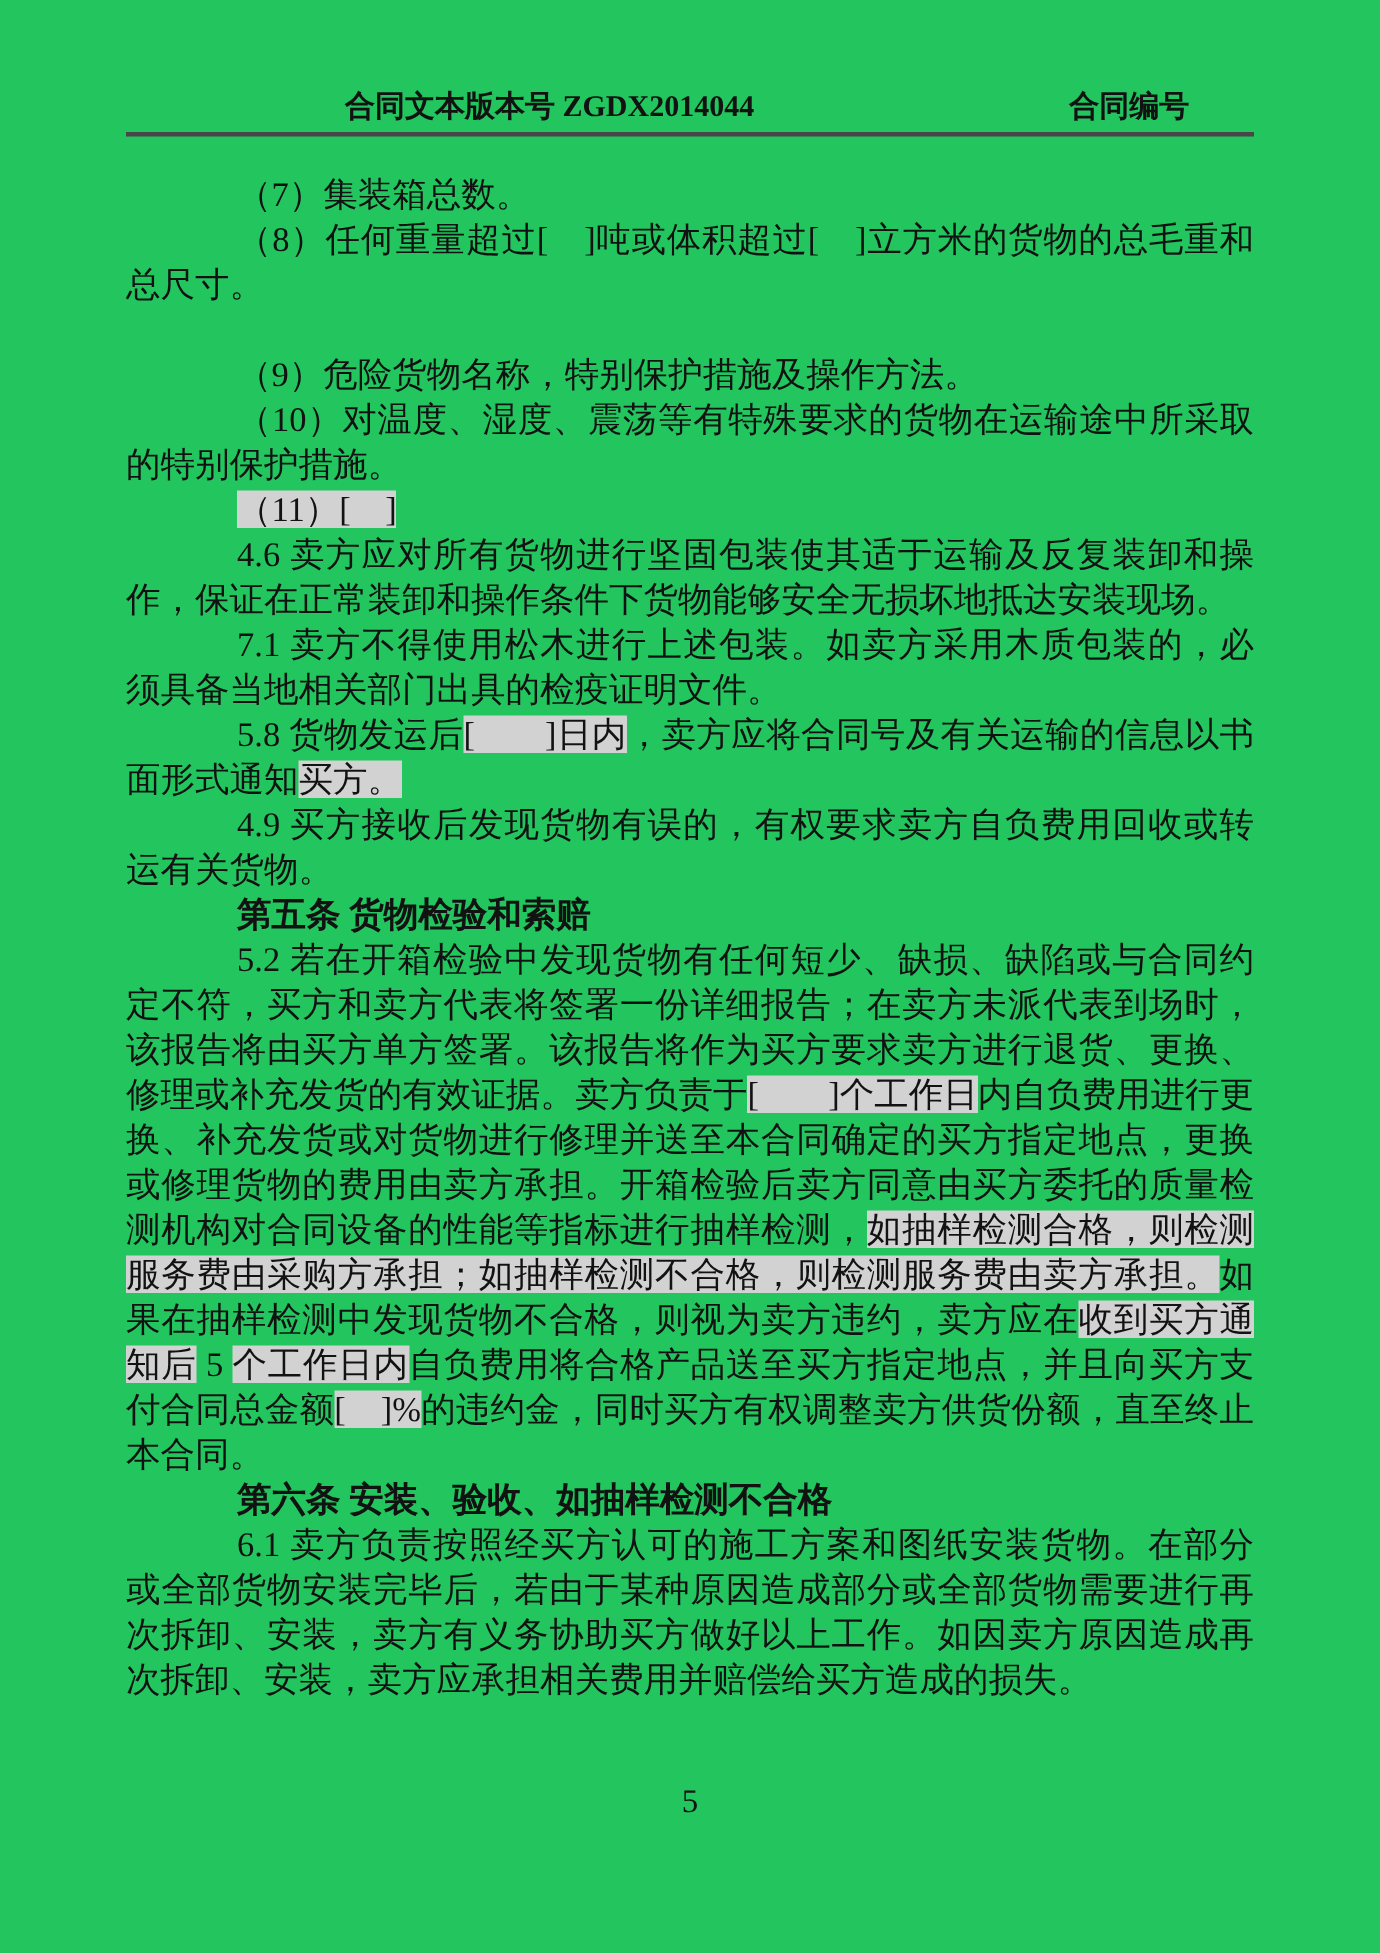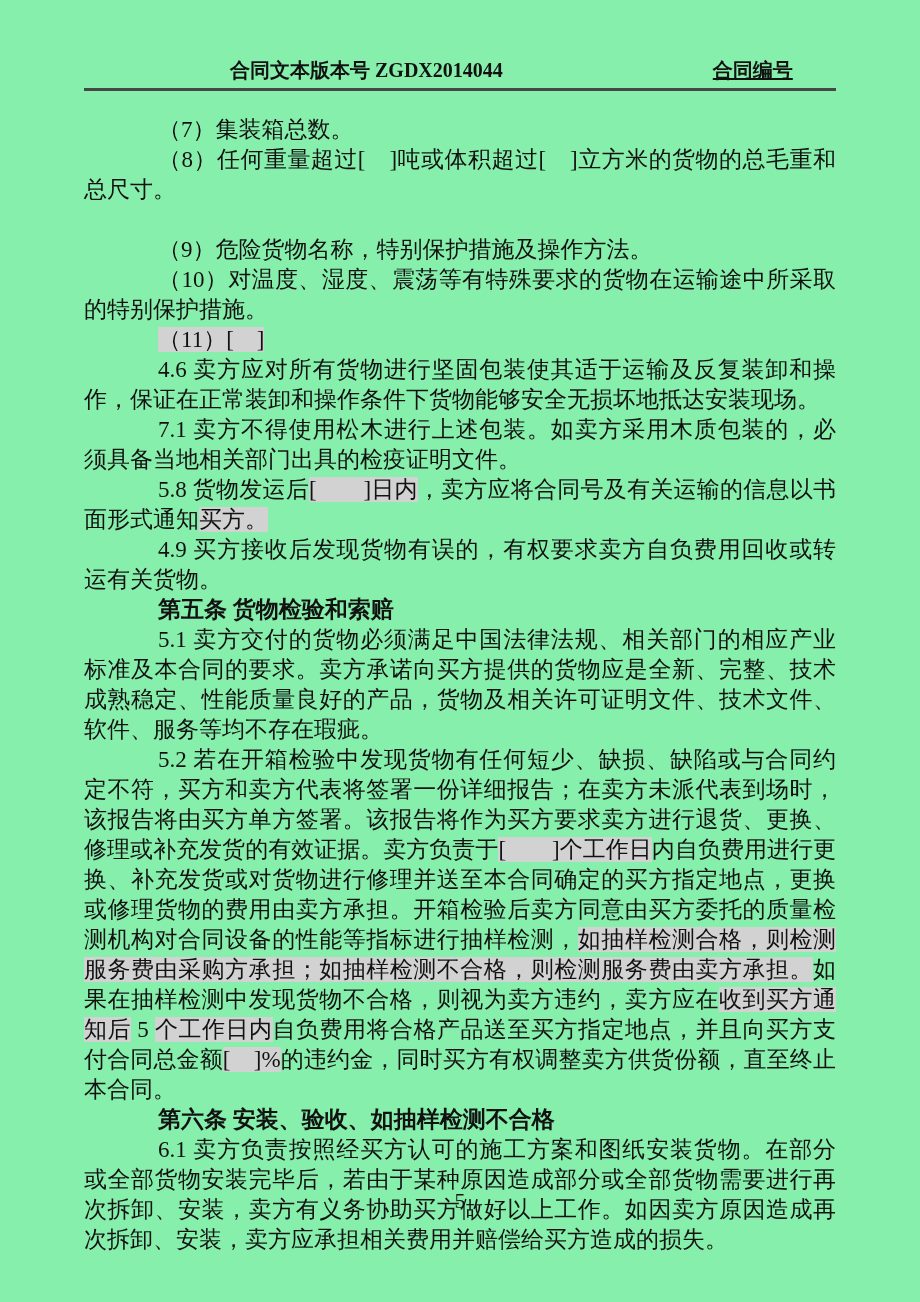--- a/index.html
+++ b/index.html
@@ -2,38 +2,38 @@
 <html style="--hl: #d2d2d2;"><head>
 <meta charset="utf-8">
 <style>
   * { margin: 0; padding: 0; box-sizing: border-box; }
   html, body { background: #ffffff; }
   .page {
     position: relative;
     width: 920px;
     height: 1302px;
     margin: 0 auto;
-    background: #86efac;
+    background: #22c55e;
     color: #121212;
     font-family: "Liberation Serif", "DejaVu Serif", serif;
     padding: 0 84px;
     overflow: hidden;
   }
   .header {
     padding-top: 57px;
     padding-bottom: 4px;
     border-bottom: 3px solid #474747;
     display: flex;
     align-items: baseline;
     font-size: 20px;
     font-weight: bold;
     white-space: nowrap;
   }
   .header .version { margin-left: 146px; }
-  .header .contract-no { margin-left: 210px; text-decoration: underline; }
+  .header .contract-no { margin-left: 210px; }
   .doc {
     margin-top: 24px;
     font-size: 23px;
     line-height: 30px;
     text-align: justify;
   }
   .para {
     text-indent: 74px;
     white-space: pre-wrap;
     word-break: break-all;
@@ -64,21 +64,20 @@
       <p class="para body"><span>（8）任何重量超过[　]吨或体积超过[　]立方米的货物的总毛重和总尺寸。</span></p>
       <p class="para blank"></p>
       <p class="para body"><span>（9）危险货物名称，特别保护措施及操作方法。</span></p>
       <p class="para body"><span>（10）对温度、湿度、震荡等有特殊要求的货物在运输途中所采取的特别保护措施。</span></p>
       <p class="para body"><span class="hl">（11）[　]</span></p>
       <p class="para body"><span>4.6 卖方应对所有货物进行坚固包装使其适于运输及反复装卸和操作，保证在正常装卸和操作条件下货物能够安全无损坏地抵达安装现场。</span></p>
       <p class="para body"><span>7.1 卖方不得使用松木进行上述包装。如卖方采用木质包装的，必须具备当地相关部门出具的检疫证明文件。</span></p>
       <p class="para body"><span>5.8 货物发运后</span><span class="hl">[　　]日内</span><span>，卖方应将合同号及有关运输的信息以书面形式通知</span><span class="hl">买方。</span></p>
       <p class="para body"><span>4.9 买方接收后发现货物有误的，有权要求卖方自负费用回收或转运有关货物。</span></p>
       <p class="para heading"><span>第五条 货物检验和索赔</span></p>
-      <p class="para body"><span>5.1 卖方交付的货物必须满足中国法律法规、相关部门的相应产业标准及本合同的要求。卖方承诺向买方提供的货物应是全新、完整、技术成熟稳定、性能质量良好的产品，货物及相关许可证明文件、技术文件、软件、服务等均不存在瑕疵。</span></p>
       <p class="para body"><span>5.2 若在开箱检验中发现货物有任何短少、缺损、缺陷或与合同约定不符，买方和卖方代表将签署一份详细报告；在卖方未派代表到场时，该报告将由买方单方签署。该报告将作为买方要求卖方进行退货、更换、修理或补充发货的有效证据。卖方负责于</span><span class="hl">[　　]个工作日</span><span>内自负费用进行更换、补充发货或对货物进行修理并送至本合同确定的买方指定地点，更换或修理货物的费用由卖方承担。开箱检验后卖方同意由买方委托的质量检测机构对合同设备的性能等指标进行抽样检测，</span><span class="hl">如抽样检测合格，则检测服务费由采购方承担；如抽样检测不合格，则检测服务费由卖方承担。</span><span>如果在抽样检测中发现货物不合格，则视为卖方违约，卖方应在</span><span class="hl">收到买方通知后</span><span> 5 </span><span class="hl">个工作日内</span><span>自负费用将合格产品送至买方指定地点，并且向买方支付合同总金额</span><span class="hl">[　]%</span><span>的违约金，同时买方有权调整卖方供货份额，直至终止本合同。</span></p>
       <p class="para heading"><span>第六条 安装、验收、如抽样检测不合格</span></p>
       <p class="para body"><span>6.1 卖方负责按照经买方认可的施工方案和图纸安装货物。在部分或全部货物安装完毕后，若由于某种原因造成部分或全部货物需要进行再次拆卸、安装，卖方有义务协助买方做好以上工作。如因卖方原因造成再次拆卸、安装，卖方应承担相关费用并赔偿给买方造成的损失。</span></p>
     </div>
 
   <div class="footer">
     <span>5</span>
   </div>
 </div>
 

